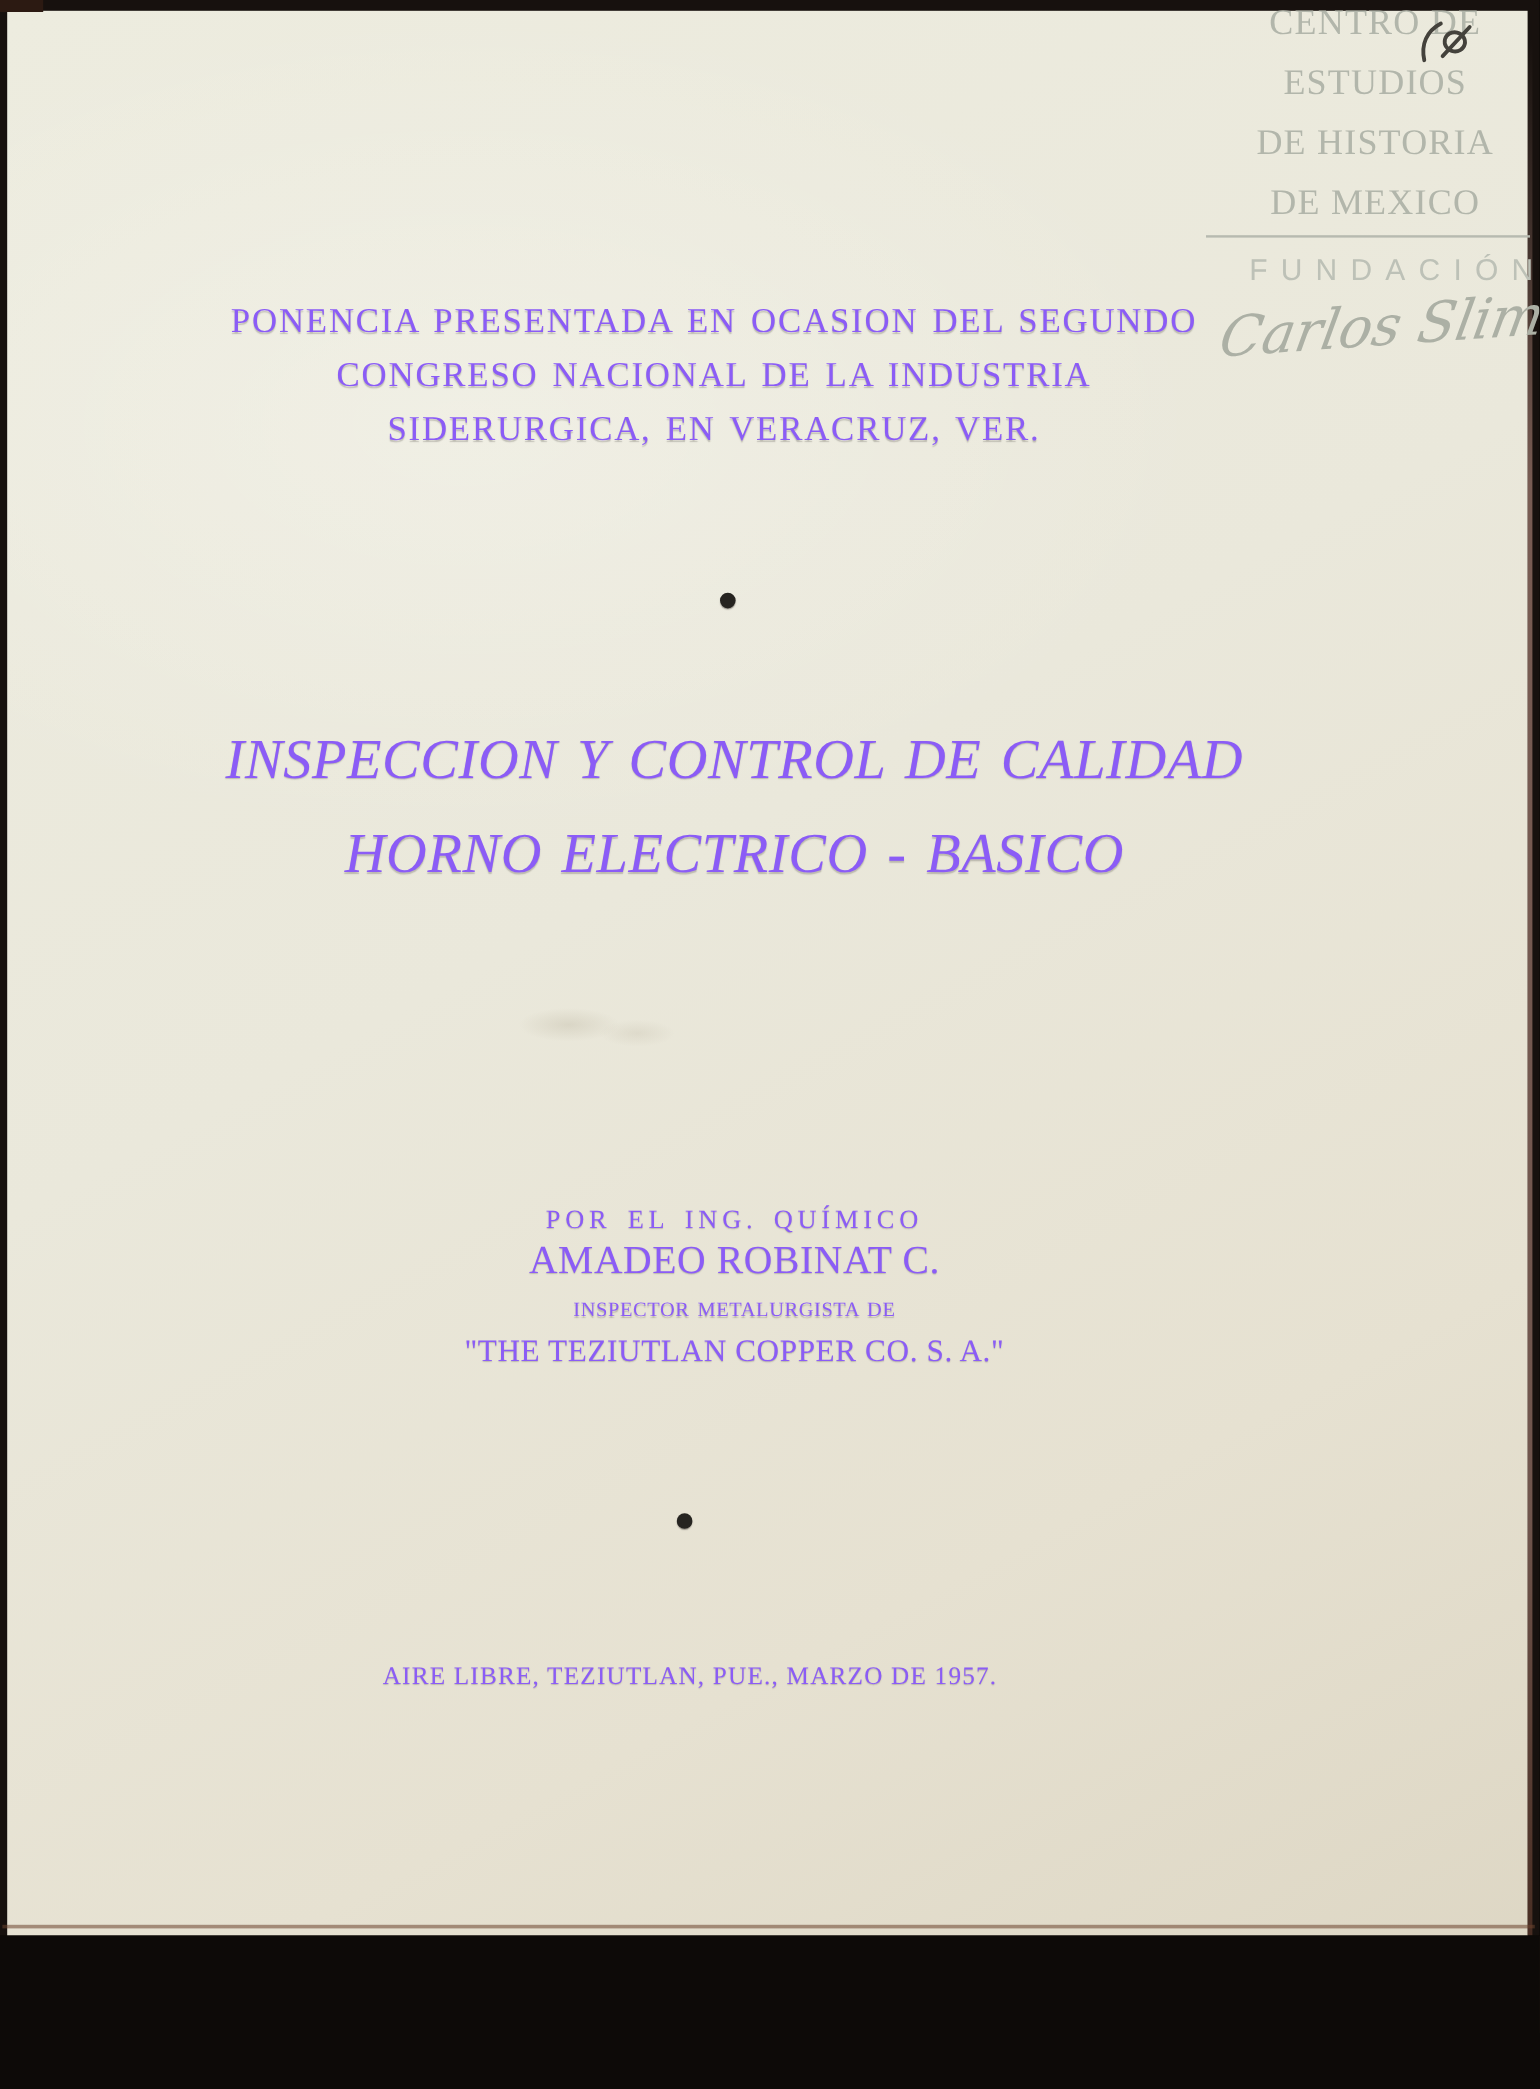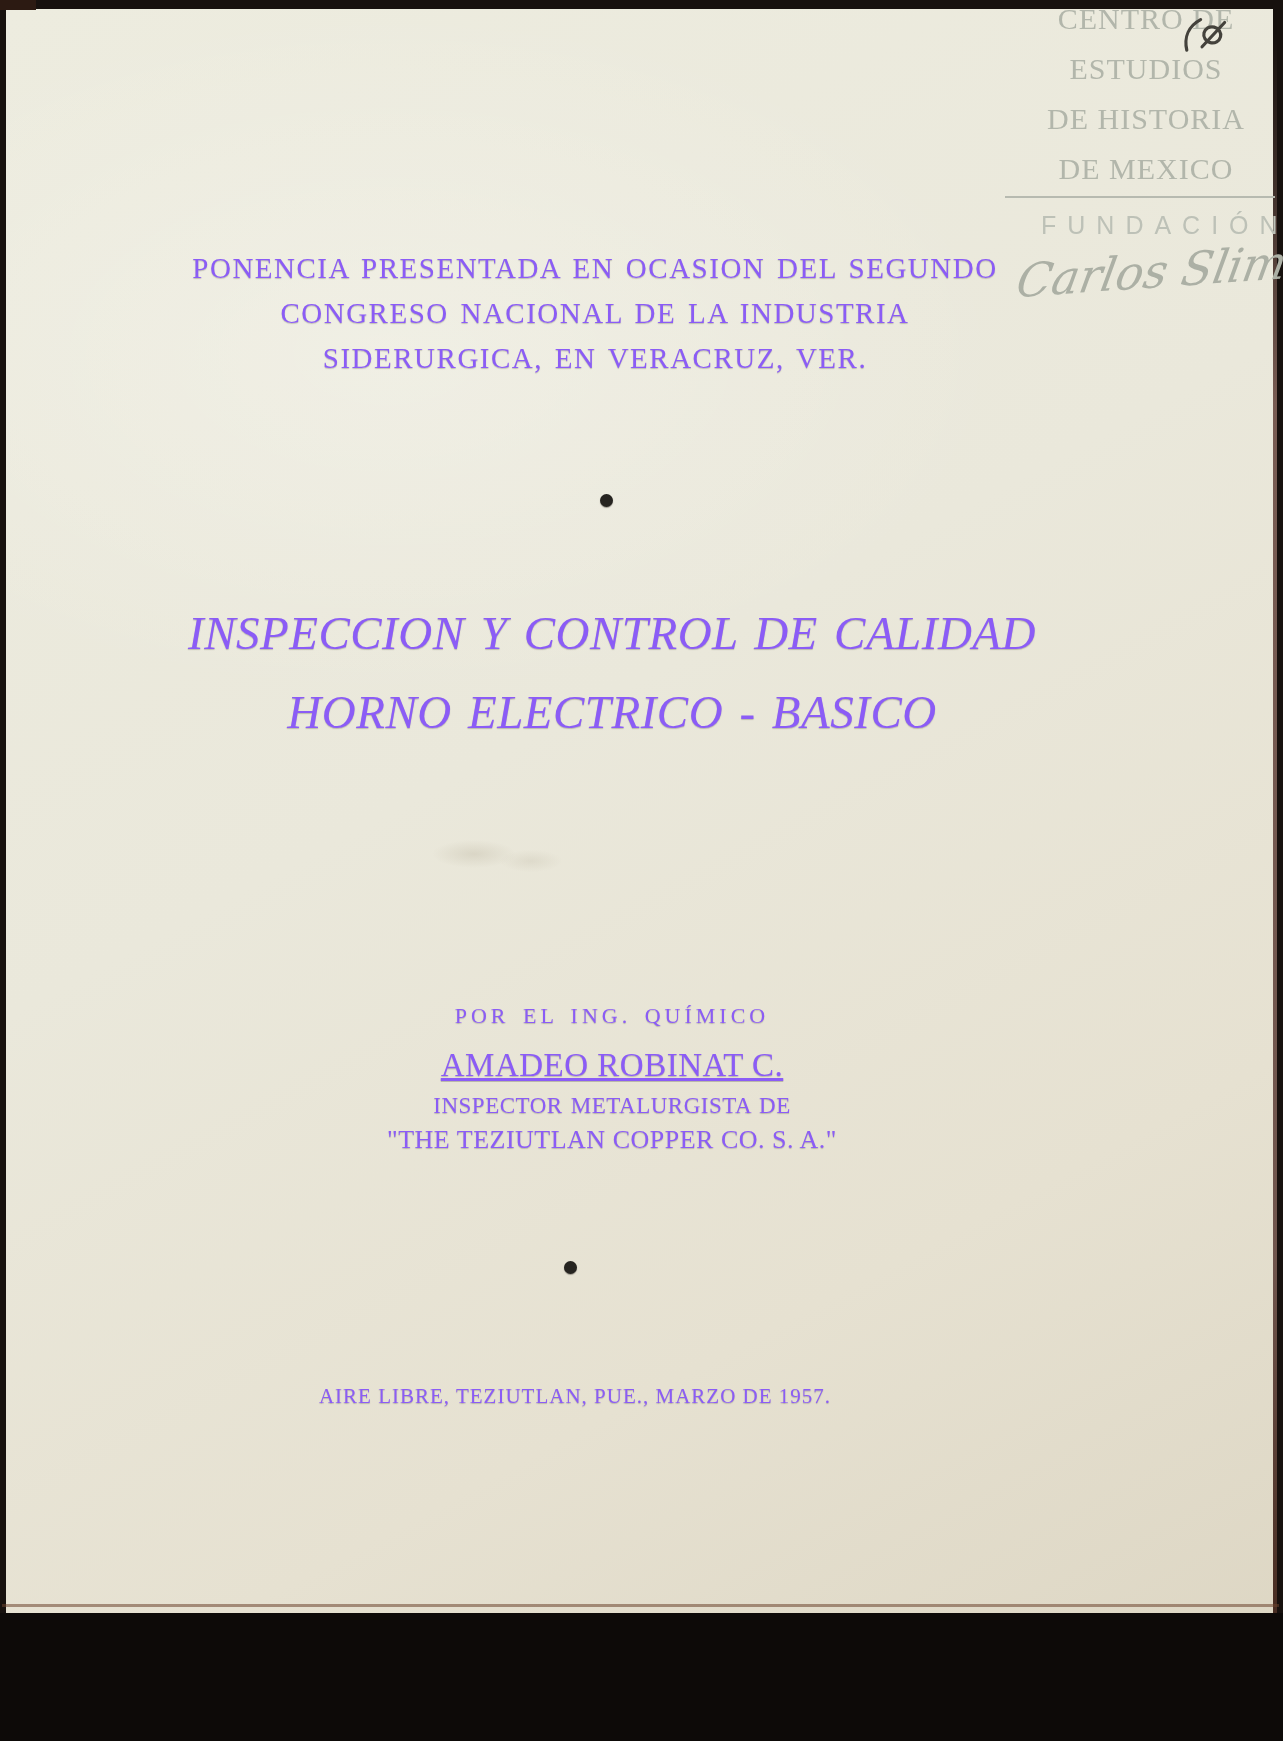--- a/index.html
+++ b/index.html
@@ -28,22 +28,22 @@
 
   
   .print { position:absolute; text-align:center; color:#8b5cf6;
            text-shadow:0 1px 1px rgba(70,65,58,.28); z-index:2; }
   .header-block { top:246px; left:0; width:1190px;
                   font-size:29px; line-height:45px; letter-spacing:1.5px; word-spacing:3px; }
   .title-block  { top:594px; left:0; width:1224px;
                   font-size:47px; line-height:79px; letter-spacing:0.5px; word-spacing:4px;font-style:italic; }
   .byline-block { top:1003px; left:0; width:1224px; }
   .byline-intro   { font-size:22px; line-height:26px; letter-spacing:4px; word-spacing:4px; }
-  .byline-name    { font-size:33px; line-height:36px; letter-spacing:0.5px; margin-top:18px;text-decoration:underline; }
-  .byline-role    { font-size:23px; line-height:28px; letter-spacing:0.5px; word-spacing:2px; margin-top:9px; }
+  .byline-name    { font-size:33px; line-height:36px; letter-spacing:0.5px; margin-top:4px; }
+  .byline-role    { font-size:17px; line-height:28px; letter-spacing:0.5px; word-spacing:2px; margin-top:9px; }
   .byline-company { font-size:26px; line-height:30px; letter-spacing:0.5px; margin-top:5px; }
   .imprint-block { top:1383px; left:0; width:1150px; font-size:21px; line-height:26px; letter-spacing:1px; }
 
   .dot { position:absolute; width:13px; height:13px; border-radius:50%;
          background:#262420; box-shadow:0 1px 1px rgba(40,36,30,.4); z-index:2; }
   .dot-1 { left:600px; top:494px; }
   .dot-2 { left:564px; top:1261px; }
 
   
   .wm { position:absolute; top:-6px; right:8px; width:258px; text-align:center;

